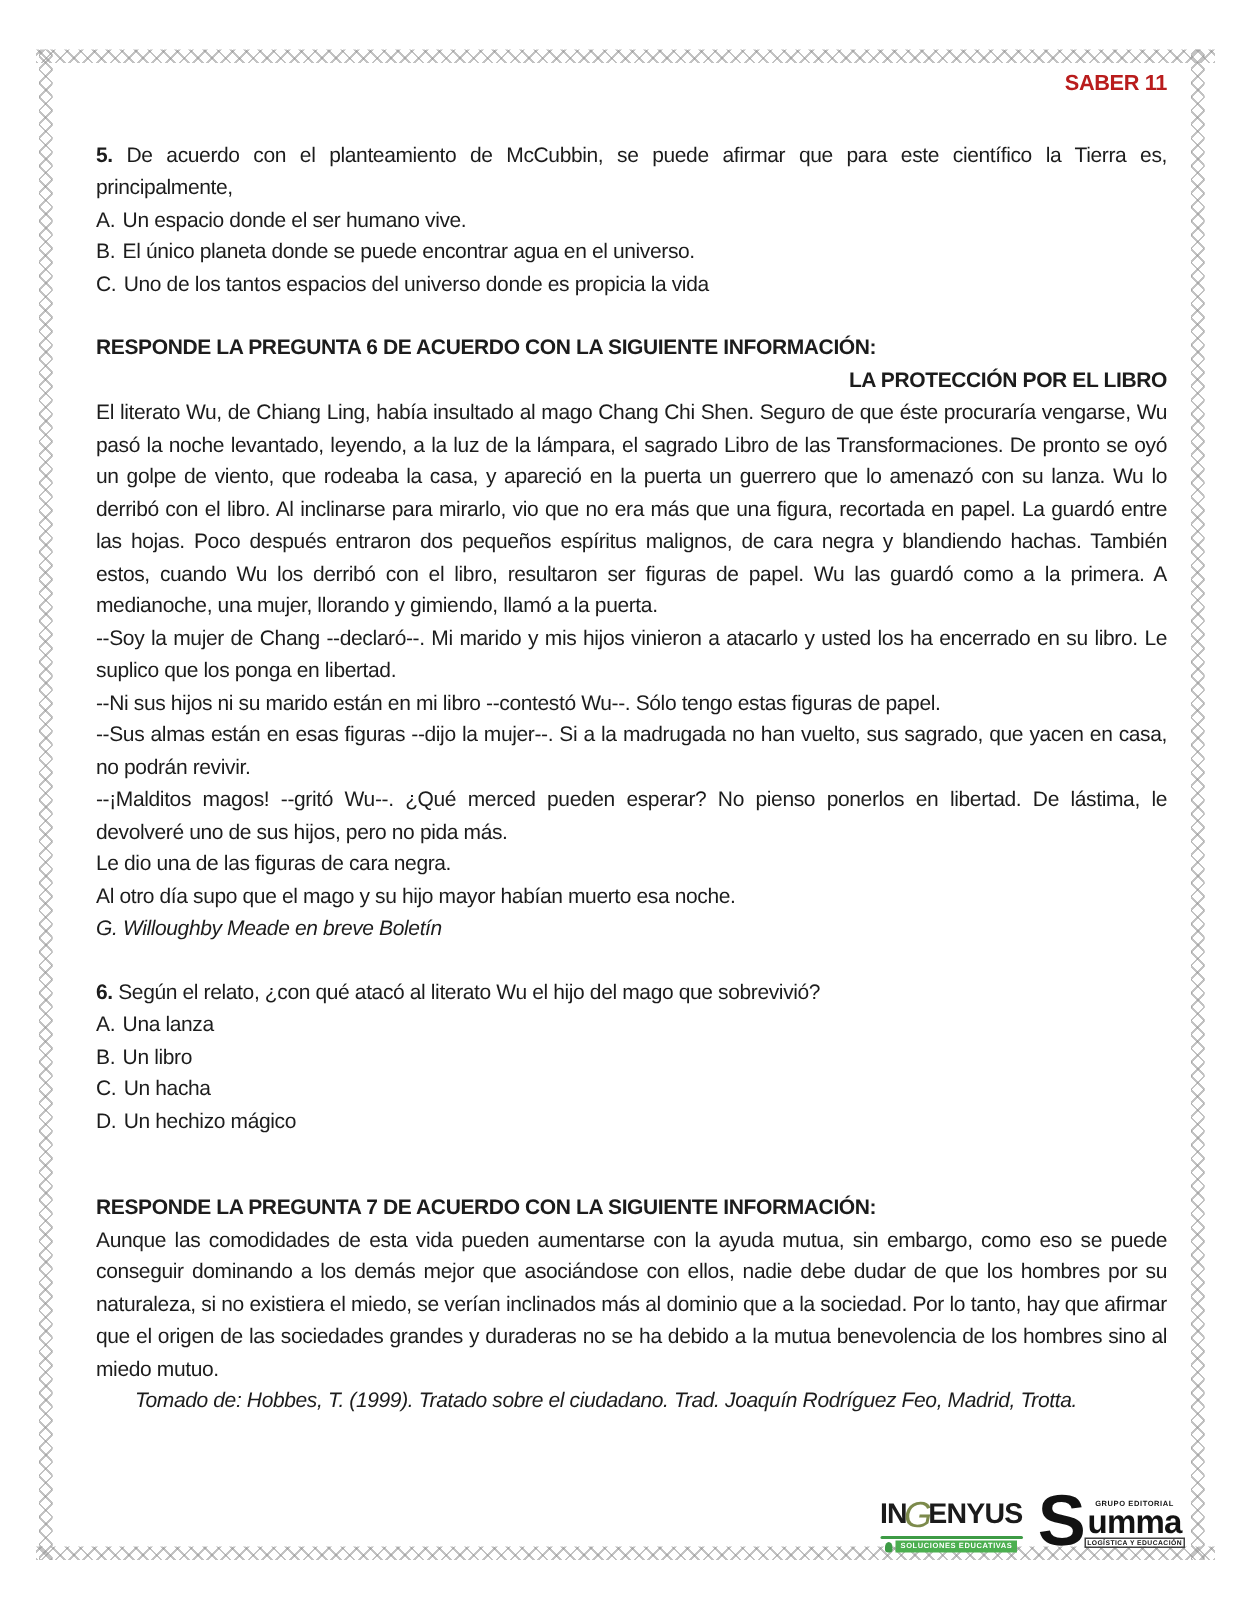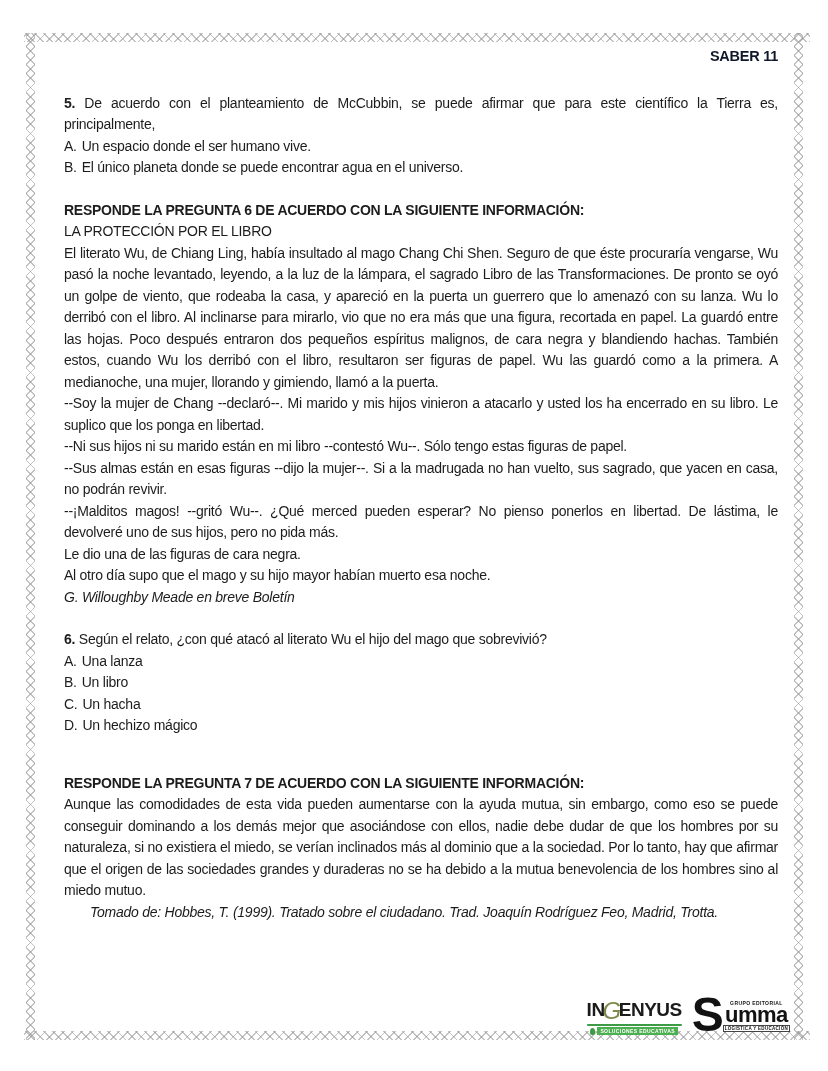--- a/index.html
+++ b/index.html
@@ -20,28 +20,28 @@
   .stitch.top    { left: 24px; right: 18px; top: 33px;   height: 9px; }
   .stitch.bottom { left: 24px; right: 18px; top: 1031px; height: 9px; }
   .stitch.left   { left: 26px;  top: 33px; height: 1007px; width: 9px; }
   .stitch.right  { left: 794px; top: 33px; height: 1007px; width: 9px; }
 
   .content {
     position: absolute;
     left: 64px; top: 46px; width: 714px;
     font-size: 14px; line-height: 21.5px; letter-spacing: -0.25px;
   }
-  .saber { text-align: right; font-weight: bold; color: #0f172a; font-size: 14.5px; margin-bottom: 25px; }
+  .saber { text-align: right; font-weight: bold; color: #b91c1c; font-size: 14.5px; margin-bottom: 25px; }
   .bold { font-weight: bold; }
   .just { text-align: justify; }
   .option .opt-letter { margin-right: 5px; }
   .gap  { height: 21px; }
   .gap2 { height: 36px; }
   .heading { font-weight: bold; }
-  .passage-title { font-weight: normal; text-align: left; }
+  .passage-title { font-weight: bold; text-align: right; }
   .attribution { text-align: left; font-style: italic; }
   .source-line { font-style: italic; padding-left: 26px; }
 
   
   .footer-logos {
     position: absolute; top: 996px; right: 38px;
     display: flex; align-items: flex-start; gap: 10px;
   }
   .logo-ingenyus { text-align: center; margin-top: 3px; }
   .ing-word { font-weight: bold; font-size: 19px; letter-spacing: -0.5px; color: #1b1b1b; line-height: 1; white-space: nowrap; }
@@ -72,20 +72,23 @@
   <div>
     <div class="just">
       <span class="bold">5.</span>
       <span>De acuerdo con el planteamiento de McCubbin, se puede afirmar que para este científico la Tierra es, principalmente,</span>
     </div>
     <div class="option">
       <span class="opt-letter">A.</span><span>Un espacio donde el ser humano vive.</span>
     </div>
     <div class="option">
       <span class="opt-letter">B.</span><span>El único planeta donde se puede encontrar agua en el universo.</span>
+    </div>
+    <div class="option">
+      <span class="opt-letter">C.</span><span>Uno de los tantos espacios del universo donde es propicia la vida</span>
     </div>
   </div>
 
   <div class="gap"></div>
 
   <div>
     <div class="heading">RESPONDE LA PREGUNTA 6 DE ACUERDO CON LA SIGUIENTE INFORMACIÓN:</div>
     <div class="passage-title">LA PROTECCIÓN POR EL LIBRO</div>
     <div class="just">El literato Wu, de Chiang Ling, había insultado al mago Chang Chi Shen. Seguro de que éste procuraría vengarse, Wu pasó la noche levantado, leyendo, a la luz de la lámpara, el sagrado Libro de las Transformaciones. De pronto se oyó un golpe de viento, que rodeaba la casa, y apareció en la puerta un guerrero que lo amenazó con su lanza. Wu lo derribó con el libro. Al inclinarse para mirarlo, vio que no era más que una figura, recortada en papel. La guardó entre las hojas. Poco después entraron dos pequeños espíritus malignos, de cara negra y blandiendo hachas. También estos, cuando Wu los derribó con el libro, resultaron ser figuras de papel. Wu las guardó como a la primera. A medianoche, una mujer, llorando y gimiendo, llamó a la puerta.</div>
     <div class="just">--Soy la mujer de Chang --declaró--. Mi marido y mis hijos vinieron a atacarlo y usted los ha encerrado en su libro. Le suplico que los ponga en libertad.</div>

